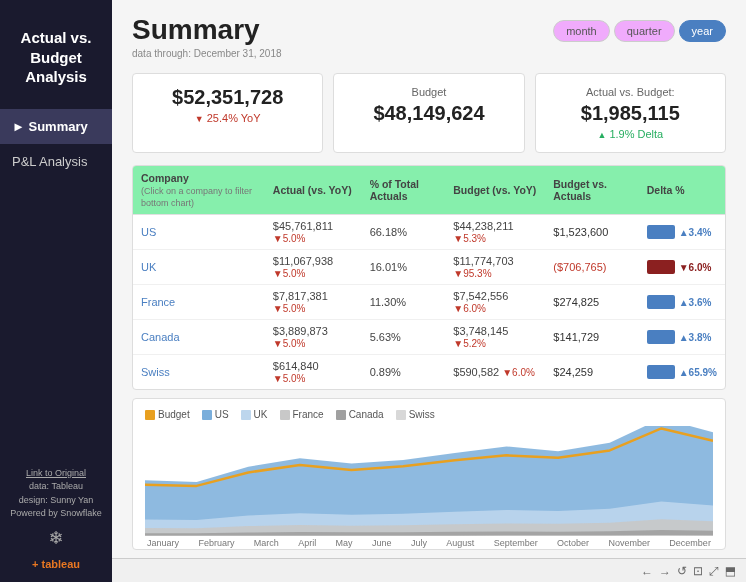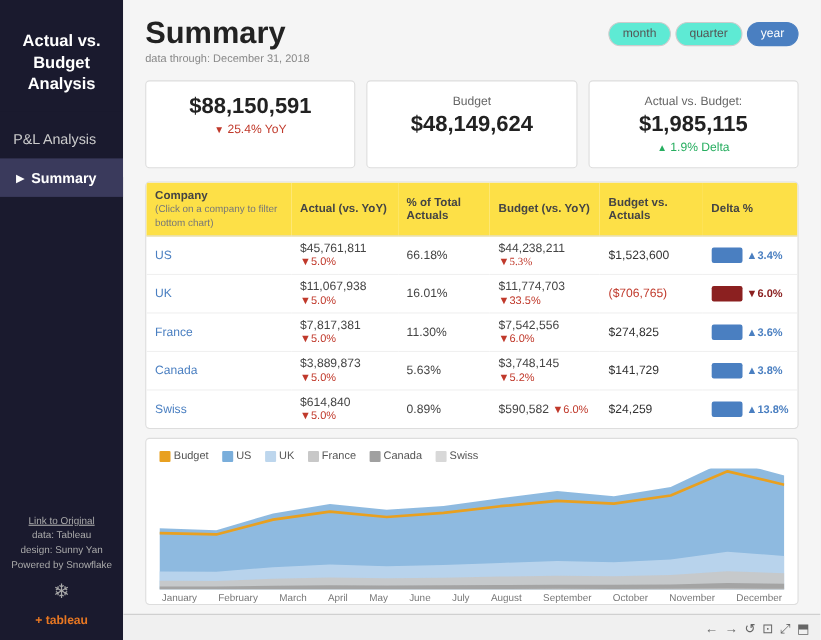--- a/index.html
+++ b/index.html
@@ -76,21 +76,21 @@
     #header-left { }
     #page-title { font-size: 28px; font-weight: bold; color: #222; }
     #data-through { font-size: 10px; color: #888; margin-top: 2px; }
 
     
     #time-filters { display: flex; gap: 4px; align-items: center; margin-top: 6px; }
     .time-btn {
       padding: 4px 12px;
       border-radius: 14px;
       border: 1px solid #ccc;
-      background: #5eead4;
+      background: #f0abfc;
       font-size: 11px;
       cursor: pointer;
       color: #555;
     }
     .time-btn.active {
       background: #4a7fc1;
       color: white;
       border-color: #4a7fc1;
     }
 
@@ -125,21 +125,21 @@
       border-radius: 4px;
       overflow: hidden;
       flex-shrink: 0;
     }
     table {
       width: 100%;
       border-collapse: collapse;
       font-size: 11px;
     }
     thead th {
-      background: #fde047;
+      background: #86efac;
       padding: 6px 8px;
       text-align: left;
       font-weight: bold;
       color: #444;
       border-bottom: 1px solid #e0e0e0;
       font-size: 10.5px;
     }
     tbody tr {
       border-bottom: 1px solid #f0f0f0;
     }
@@ -207,25 +207,25 @@
       flex-shrink: 0;
     }
     .bottom-icon { font-size: 12px; color: #666; cursor: pointer; }
   </style>
 </head>
 <body>
 
 <div id="sidebar">
   <div id="sidebar-title">Actual vs. Budget Analysis</div>
   <nav class="sidebar-nav">
+    <div class="sidebar-item active">
+      <span>► </span><span>Summary</span>
+    </div>
     <div class="sidebar-item">
       <span>P&amp;L Analysis</span>
-    </div>
-    <div class="sidebar-item active">
-      <span>► </span><span>Summary</span>
     </div>
   </nav>
   <div class="sidebar-footer">
     <span class="link">Link to Original</span><br>
     <span>data: Tableau</span><br>
     <span>design: Sunny Yan</span><br>
     <span>Powered by Snowflake</span><br>
     <div class="snowflake-logo">❄</div>
     <div class="tableau-logo">+ tableau</div>
   </div>
@@ -240,21 +240,21 @@
     </div>
     <div id="time-filters">
       <button class="time-btn">month</button>
       <button class="time-btn">quarter</button>
       <button class="time-btn active">year</button>
     </div>
   </div>
 
   <div id="kpi-row">
     <div class="kpi-card">
-      <div class="kpi-value">$88,150,591</div>
+      <div class="kpi-value">$52,351,728</div>
       <div class="kpi-delta down">
         <span class="arrow-down"></span>
         <span>25.4% YoY</span>
       </div>
     </div>
     <div class="kpi-card">
       <div class="kpi-label">Budget</div>
       <div class="kpi-value">$48,149,624</div>
     </div>
     <div class="kpi-card">
@@ -280,34 +280,34 @@
           <th>Budget (vs. YoY)</th>
           <th>Budget vs. Actuals</th>
           <th>Delta %</th>
         </tr>
       </thead>
       <tbody id="table-body">
       <tr>
     <td><span class="company-name">US</span></td>
     <td>$45,761,811 <span style="color:#c0392b;font-size:10px;">▼5.0%</span></td>
     <td>66.18%</td>
-    <td>$44,238,211 <span style="color:#c0392b;font-size:10px;font-family:Liberation Serif, serif;">▼5.3%</span></td>
+    <td>$44,238,211 <span style="color:#c0392b;font-size:10px;">▼5.3%</span></td>
     <td style="color:#333">$1,523,600</td>
     <td>
       <div class="delta-bar-cell">
         <span class="delta-bar delta-positive"></span>
         <span class="delta-text" style="color:#4a7fc1">▲3.4%</span>
       </div>
     </td>
   </tr>
           <tr>
     <td><span class="company-name">UK</span></td>
     <td>$11,067,938 <span style="color:#c0392b;font-size:10px;">▼5.0%</span></td>
     <td>16.01%</td>
-    <td>$11,774,703 <span style="color:#c0392b;font-size:10px;">▼33.5%</span></td>
+    <td>$11,774,703 <span style="color:#c0392b;font-size:10px;">▼95.3%</span></td>
     <td style="color:#c0392b">($706,765)</td>
     <td>
       <div class="delta-bar-cell">
         <span class="delta-bar delta-negative"></span>
         <span class="delta-text" style="color:#8b2020">▼6.0%</span>
       </div>
     </td>
   </tr>
           <tr>
     <td><span class="company-name">France</span></td>
@@ -337,21 +337,21 @@
   </tr>
           <tr>
     <td><span class="company-name">Swiss</span></td>
     <td>$614,840 <span style="color:#c0392b;font-size:10px;">▼5.0%</span></td>
     <td>0.89%</td>
     <td>$590,582 <span style="color:#c0392b;font-size:10px;">▼6.0%</span></td>
     <td style="color:#333">$24,259</td>
     <td>
       <div class="delta-bar-cell">
         <span class="delta-bar delta-positive"></span>
-        <span class="delta-text" style="color:#4a7fc1">▲13.8%</span>
+        <span class="delta-text" style="color:#4a7fc1">▲65.9%</span>
       </div>
     </td>
   </tr>
         </tbody>
     </table>
   </div>
 
   <div id="chart-section">
     <div id="chart-legend">
     <div class="legend-item">

